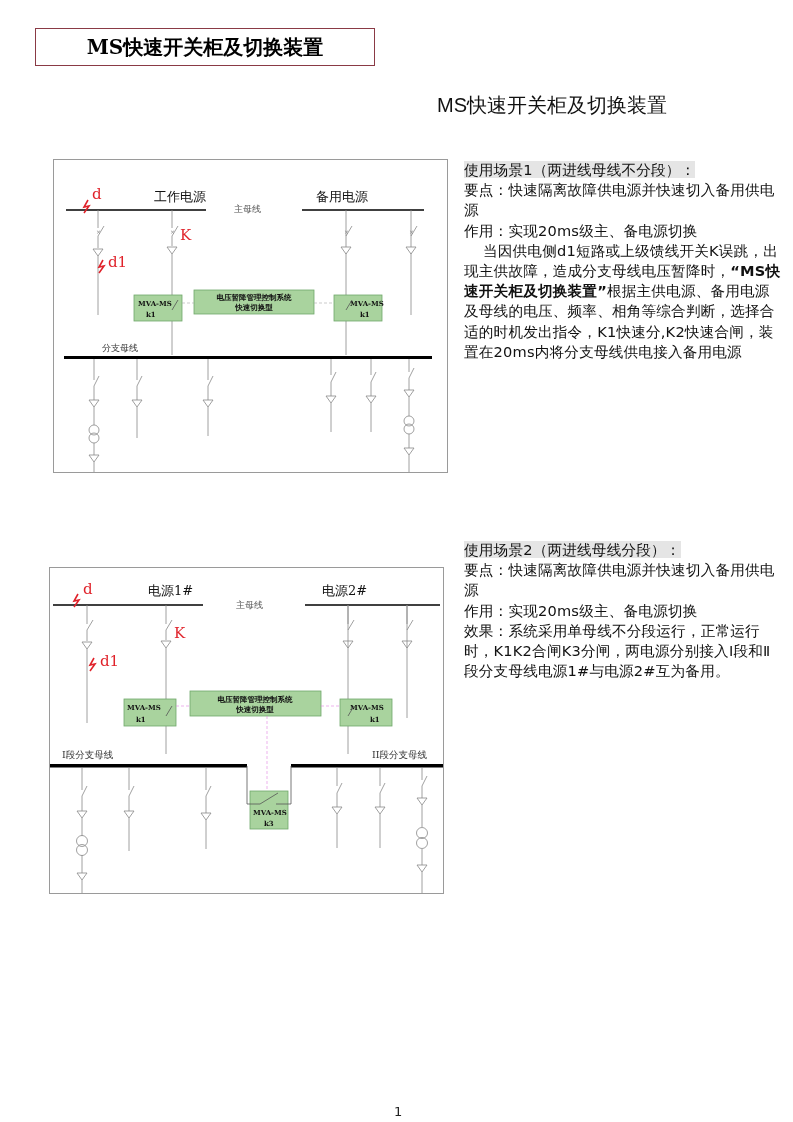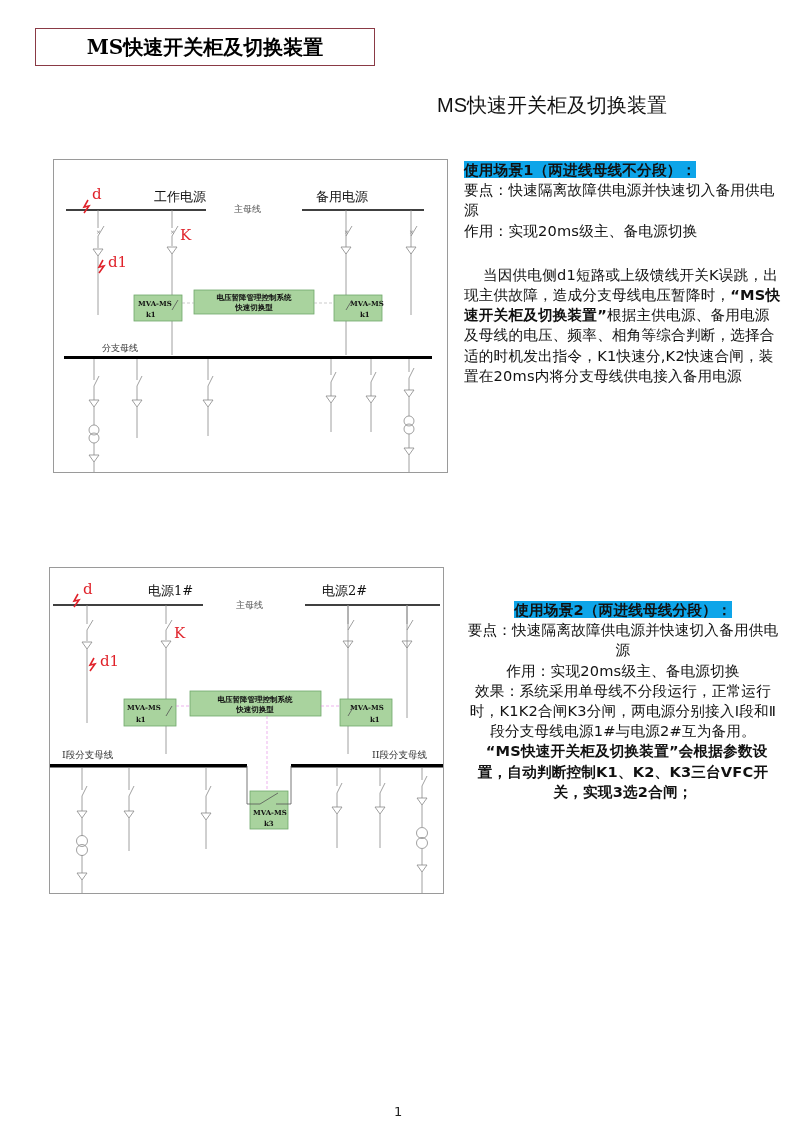--- a/index.html
+++ b/index.html
@@ -11,22 +11,22 @@
                font-family:"DejaVu Serif","Liberation Serif",serif;
                font-weight:bold; font-size:20px; color:#000; }
   .subtitle { position:absolute; left:437px; top:92px; font-size:20px; color:#111;
               font-family:"Liberation Sans","DejaVu Sans",sans-serif; }
   .diagram { position:absolute; border:1px solid #9a9a9a; background:#fff; }
   #diag1 { left:53px; top:159px; width:393px; height:312px; }
   #diag2 { left:49px; top:567px; width:393px; height:325px; }
   .desc { position:absolute; font-size:14.6px; line-height:20.2px; color:#111;
           font-family:"DejaVu Sans","Liberation Sans",sans-serif; letter-spacing:0.2px; }
   #desc1 { left:464px; top:160px; width:318px; }
-  #desc2 { left:464px; top:600px; width:318px;text-align:center; }
-  .hl { background:#0ea5e9;font-weight:bold; }
+  #desc2 { left:464px; top:540px; width:318px; }
+  .hl { background:#e5e5e5; }
   .b { font-weight:bold; }
   .page-num { position:absolute; left:394px; top:1104px; font-size:13px; color:#222; }
   svg text { font-family:"DejaVu Serif","Liberation Serif",serif; }
 </style>
 </head>
 <body>
 
 <div class="title-box">MS快速开关柜及切换装置</div>
 <div class="subtitle">MS快速开关柜及切换装置</div>
 
@@ -138,21 +138,21 @@
       <path d="M350 288 L360 288 L355 295 Z"></path>
         <line x1="355" y1="295" x2="355" y2="312"></line>
     </g>
   </svg>
 </div>
 
 <div class="desc" id="desc1">
   <div><span class="hl">使用场景1（两进线母线不分段）：</span></div>
   <div>要点：快速隔离故障供电源并快速切入备用供电源</div>
   <div>作用：实现20ms级主、备电源切换</div>
-  <div style="text-indent:1.3em;margin-top:24px;">
+  <div style="text-indent:1.3em;">
     <span>当因供电侧d1短路或上级馈线开关K误跳，出现主供故障，造成分支母线电压暂降时，</span><span class="b">“MS快速开关柜及切换装置”</span><span>根据主供电源、备用电源及母线的电压、频率、相角等综合判断，选择合适的时机发出指令，K1快速分,K2快速合闸，装置在20ms内将分支母线供电接入备用电源</span>
   </div>
 </div>
 
 <div class="diagram" id="diag2">
   <svg width="393" height="325" viewBox="0 0 393 325" xmlns="http://www.w3.org/2000/svg">
     <line x1="3" y1="37" x2="153" y2="37" stroke="#000" stroke-width="1.6"></line>
     <line x1="255" y1="37" x2="390" y2="37" stroke="#000" stroke-width="1.6"></line>
     <text x="98" y="27" font-size="13" fill="#111">电源1#</text>
     <text x="272" y="27" font-size="13" fill="#111">电源2#</text>
@@ -270,16 +270,15 @@
         <line x1="372" y1="304" x2="372" y2="325"></line>
     </g>
   </svg>
 </div>
 
 <div class="desc" id="desc2">
   <div><span class="hl">使用场景2（两进线母线分段）：</span></div>
   <div>要点：快速隔离故障供电源并快速切入备用供电源</div>
   <div>作用：实现20ms级主、备电源切换</div>
   <div>效果：系统采用单母线不分段运行，正常运行时，K1K2合闸K3分闸，两电源分别接入Ⅰ段和Ⅱ段分支母线电源1#与电源2#互为备用。</div>
-  <div class="b" style="text-indent:0.5em;">“MS快速开关柜及切换装置”会根据参数设置，自动判断控制K1、K2、K3三台VFC开关，实现3选2合闸；</div>
 </div>
 
 <div class="page-num">1</div>
 
 </body></html>

